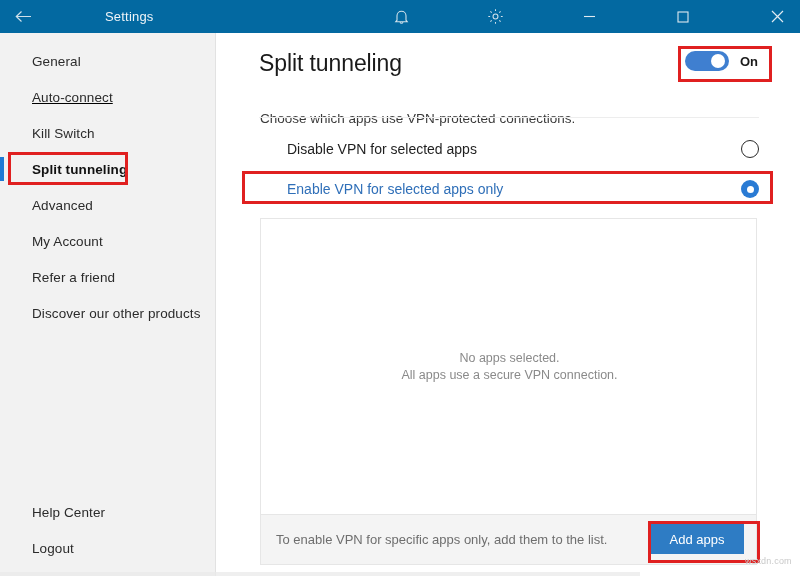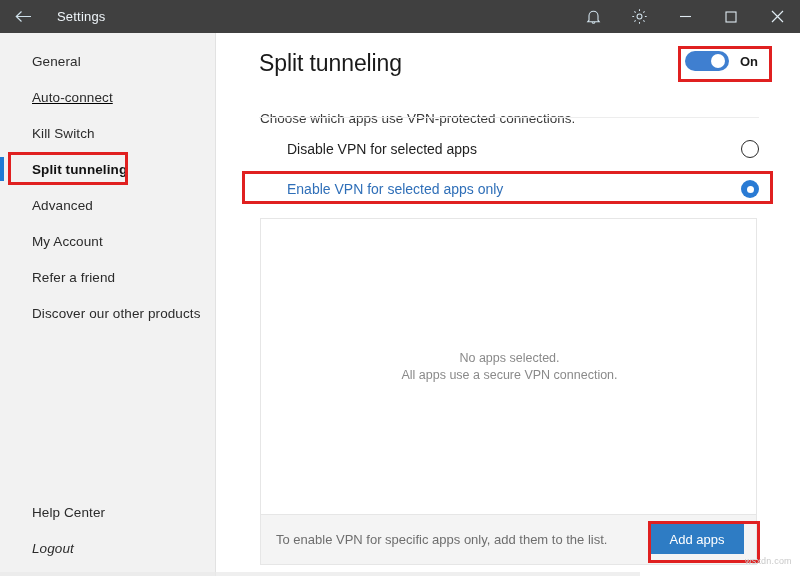--- a/index.html
+++ b/index.html
@@ -22,23 +22,24 @@
     background: #ffffff;
   }
 
   
   .titlebar {
     position: absolute;
     left: 0;
     top: 0;
     width: 800px;
     height: 33px;
-    background: #404040;
-    display: flex;
-    align-items: center;
+    background: #0369a1;
+    display: flex;
+    align-items: center;
+    gap: 48px;
   }
   .tb-back {
     width: 46px;
     height: 33px;
     display: flex;
     align-items: center;
     justify-content: center;
     color: #cfe0ea;
   }
   .tb-back svg { display: block; }
@@ -384,21 +385,21 @@
     <div class="nav-item" style="top:226px;">
       <span class="nav-label">Refer a friend</span>
     </div>
     <div class="nav-item" style="top:262px;">
       <span class="nav-label">Discover our other products</span>
     </div>
 
     <div class="nav-item" style="top:461px;">
       <span class="nav-label">Help Center</span>
     </div>
-    <div class="nav-item" style="top:497px;font-style:italic;">
+    <div class="nav-item" style="top:497px;">
       <span class="nav-label">Logout</span>
     </div>
   </div>
 
   <div class="content">
 
     <div class="page-title">Split tunneling</div>
     <div class="page-sub">Choose which apps use VPN-protected connections.</div>
 
     <div class="toggle-wrap">

